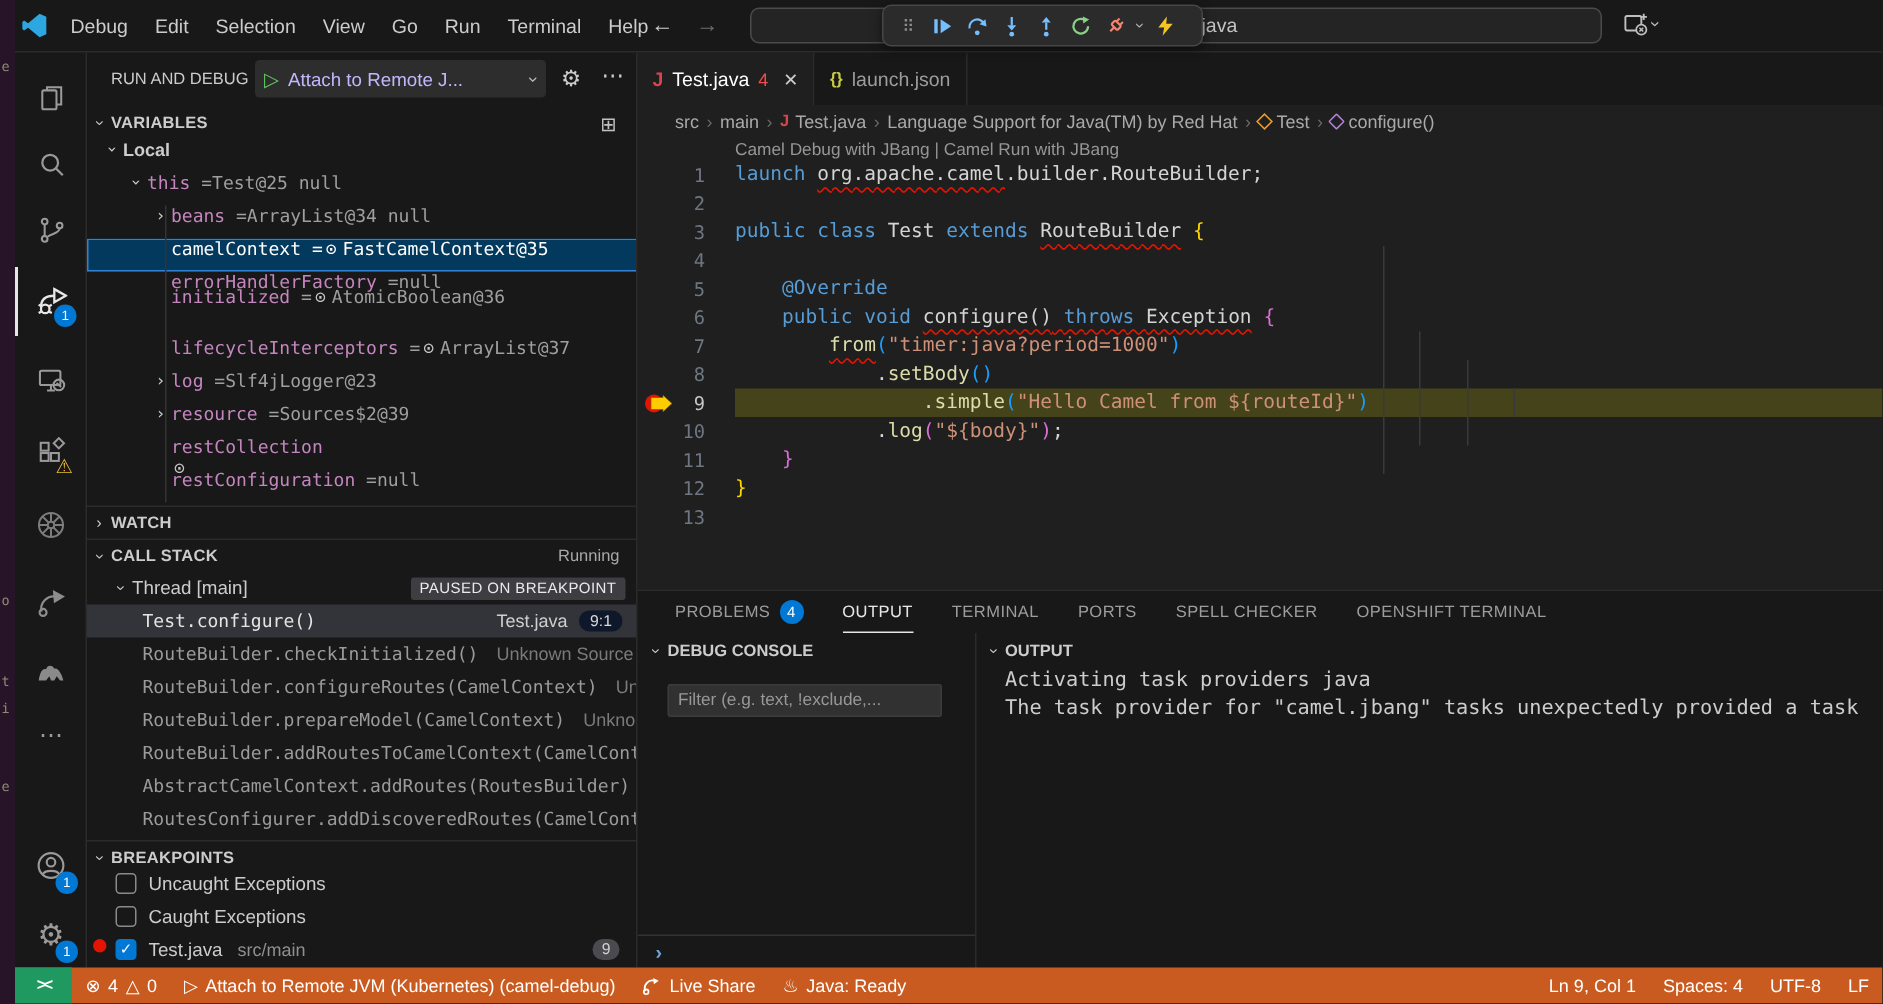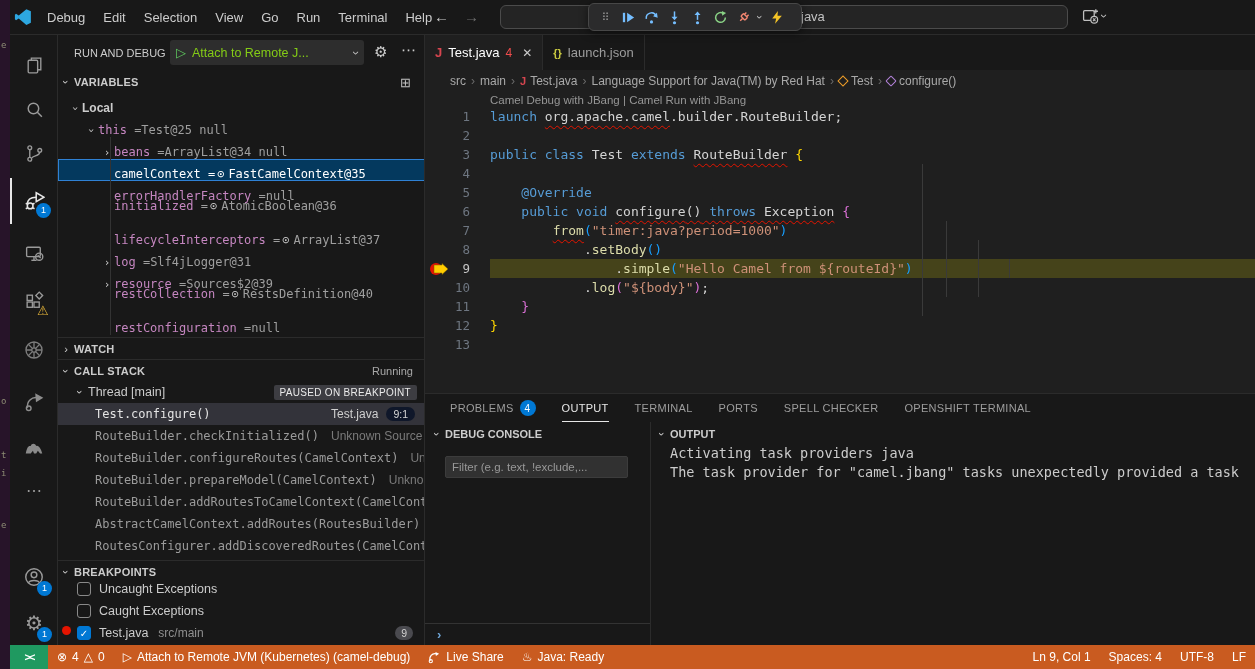--- a/index.html
+++ b/index.html
@@ -39,32 +39,32 @@
   .warn-badge { position:absolute; color:#e8b73a; font-size:13px; }
 
   
   .sidebar { left:58px; top:35px; width:367px; height:610px; background:#181818; border-right:1px solid #2b2b2b;
              z-index:2; overflow:hidden; }
   .sb-header { position:absolute; left:0; top:0; width:367px; height:35px; display:flex; align-items:center; }
   .sb-title { color:#cccccc; font-size:11px; margin-left:16px; white-space:nowrap; }
   .cfg-box { position:absolute; left:112px; top:5px; width:194px; height:25px; background:#2d2d2d; border-radius:3px;
              display:flex; align-items:center; padding:0 6px; }
   .cfg-play { color:#5FC95F; font-size:13px; margin-right:6px; }
-  .cfg-label { color:#84cc16; font-size:12.5px; white-space:nowrap; overflow:hidden; max-width:150px; }
+  .cfg-label { color:#c4b5fd; font-size:12.5px; white-space:nowrap; overflow:hidden; max-width:150px; }
   .cfg-chev { margin-left:auto; color:#bdbdbd; transform:rotate(90deg); font-size:12px; }
   .sb-gear { position:absolute; left:316px; top:8px; color:#cccccc; font-size:15px; }
   .sb-dots { position:absolute; left:343px; top:6px; color:#cccccc; font-size:15px; }
   .sect-hdr { position:absolute; left:0; width:367px; height:22px; display:flex; align-items:center; background:#181818; }
   .sect-hdr .twist { width:16px; text-align:center; color:#cccccc; font-size:11px; }
   .sect-hdr .t { color:#cccccc; font-size:11px; font-weight:bold; letter-spacing:.2px; }
   .bordered-top { border-top:1px solid #2b2b2b; }
   .mini-ico-right { position:absolute; right:14px; color:#c0c0c0; font-size:13px; }
   .running { position:absolute; right:12px; color:#a8a8a8; font-size:11px; font-weight:normal; }
 
-  #var-rows .vrow { position:absolute; left:0; width:367px; height:22px; display:flex; align-items:flex-end;
+  #var-rows .vrow { position:absolute; left:0; width:367px; height:22px; display:flex; align-items:flex-start;
                     font-family:"DejaVu Sans Mono",monospace; font-size:12px; }
   .vrow .twist { width:14px; color:#cccccc; font-size:11px; text-align:center; flex:none; }
   .vrow .vname { color:#C586C0; white-space:nowrap; }
   .vrow .vval  { color:#9f9f9f; white-space:nowrap; overflow:hidden; }
   .vrow .eye { color:#c5c5c5; font-size:12px; margin:0 4px 0 2px; }
   .vrow.scope .vname { color:#cccccc; font-family:"Liberation Sans",sans-serif; font-weight:bold; font-size:12px; }
   .vrow.sel { background:#04395E; box-shadow:inset 0 0 0 1px #2f81d4; }
   .vrow.sel .vname, .vrow.sel .vval, .vrow.sel .eye { color:#ffffff; }
   .var-guide { position:absolute; width:1px; background:#333333; }
 
@@ -394,29 +394,29 @@
         <div class="vrow" style="top: 190px; padding-left: 56px;">
           <span class="vname">lifecycleInterceptors</span>
           <span class="vval">&nbsp;= </span>
           <span class="eye">⊙</span>
           <span class="vval">ArrayList@37</span>
         </div>
         <div class="vrow" style="top: 212px; padding-left: 42px;">
           <span class="twist">›</span>
           <span class="vname">log</span>
           <span class="vval">&nbsp;= </span>
-          <span class="vval">Slf4jLogger@31</span>
+          <span class="vval">Slf4jLogger@23</span>
         </div>
         <div class="vrow" style="top: 234px; padding-left: 42px;">
           <span class="twist">›</span>
           <span class="vname">resource</span>
           <span class="vval">&nbsp;= </span>
           <span class="vval">Sources$2@39</span>
         </div>
-        <div class="vrow" style="top: 244px; padding-left: 56px;">
+        <div class="vrow" style="top: 256px; padding-left: 56px; flex-direction: column;">
           <span class="vname">restCollection</span>
           <span class="vval">&nbsp;= </span>
           <span class="eye">⊙</span>
           <span class="vval">RestsDefinition@40</span>
         </div>
         <div class="vrow" style="top: 278px; padding-left: 56px;">
           <span class="vname">restConfiguration</span>
           <span class="vval">&nbsp;= </span>
           <span class="vval">null</span>
         </div>

